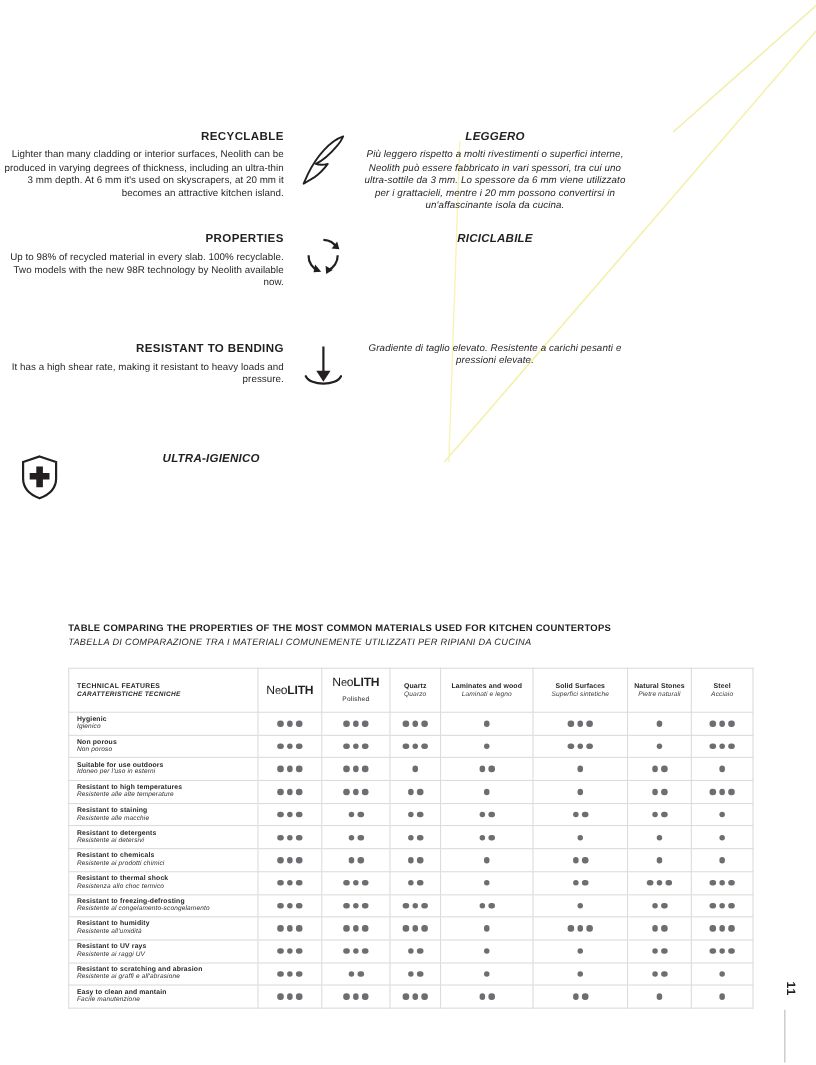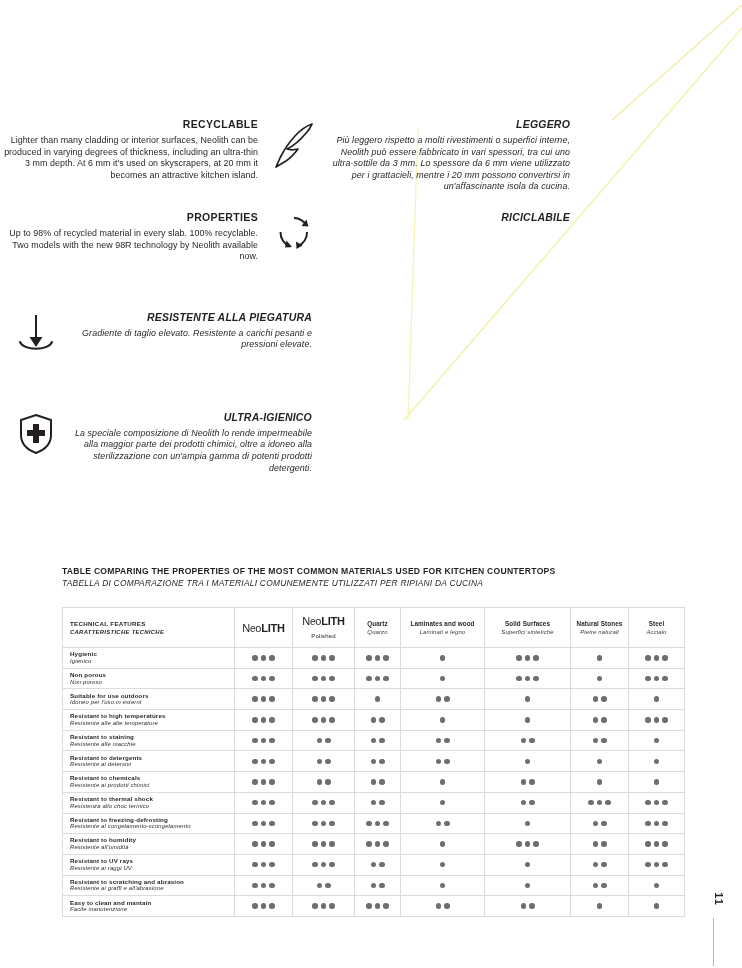--- a/index.html
+++ b/index.html
@@ -33,21 +33,21 @@
   }
   .feature-icon {
     width: 72px;
     display: flex;
     justify-content: center;
     align-items: flex-start;
     padding-top: 2px;
   }
   .feature-it {
     width: 240px;
-    text-align: right;
+    text-align: center;
   }
   .f-title {
     font-size: 10.5px;
     font-weight: bold;
     letter-spacing: 0.35px;
     line-height: 13px;
     margin-bottom: 4px;
     color: #231f20;
   }
   .f-title.it {
@@ -183,43 +183,45 @@
         <path d="M16 33.5 A15 15 0 0 1 6.5 19" fill="none" stroke="#231f20" stroke-width="2"></path>
         <polygon points="12.5,27.5 11,34.5 18,34" fill="#231f20"></polygon>
       </svg>
     </div>
     <div class="feature-it">
       <div class="f-title it">RICICLABILE</div>
     </div>
   </div>
 
   <div class="feature" style="margin-bottom:54px;">
+    <div class="feature-en">
+      <div class="f-title">RESISTANT TO BENDING</div>
+      <div class="f-body">It has a high shear rate, making it resistant to heavy loads and pressure.</div>
+    </div>
     <div class="feature-icon">
       <svg width="44" height="44" viewBox="0 0 44 44">
         <line x1="22" y1="2" x2="22" y2="29" stroke="#231f20" stroke-width="2"></line>
         <polygon points="15.5,24 22,34 28.5,24" fill="#231f20"></polygon>
         <path d="M6 29 C10 38 34 38 38 29" fill="none" stroke="#231f20" stroke-width="2" stroke-linecap="round"></path>
       </svg>
     </div>
     <div class="feature-it">
-      <div class="f-title it">RESISTENTE ALLA PIEGATURA</div>
       <div class="f-body it">Gradiente di taglio elevato. Resistente a carichi pesanti e pressioni elevate.</div>
     </div>
   </div>
 
   <div class="feature">
     <div class="feature-icon">
       <svg width="38" height="42" viewBox="0 0 38 42">
         <path d="M19 2 L34 7 V22 C34 31 27 37 19 40 C11 37 4 31 4 22 V7 Z" fill="none" stroke="#231f20" stroke-width="2"></path>
         <path d="M16 11 H22 V17 H28 V23 H22 V30 H16 V23 H10 V17 H16 Z" fill="#231f20"></path>
       </svg>
     </div>
     <div class="feature-it">
       <div class="f-title it">ULTRA-IGIENICO</div>
-      <div class="f-body it">La speciale composizione di Neolith lo rende impermeabile alla maggior parte dei prodotti chimici, oltre a idoneo alla sterilizzazione con un'ampia gamma di potenti prodotti detergenti.</div>
     </div>
   </div>
 
 </section>
 
 <section id="table-section">
   <div id="table-heading-en">TABLE COMPARING THE PROPERTIES OF THE MOST COMMON MATERIALS USED FOR KITCHEN COUNTERTOPS</div>
   <div id="table-heading-it">TABELLA DI COMPARAZIONE TRA I MATERIALI COMUNEMENTE UTILIZZATI PER RIPIANI DA CUCINA</div>
 
   <table class="cmp">

